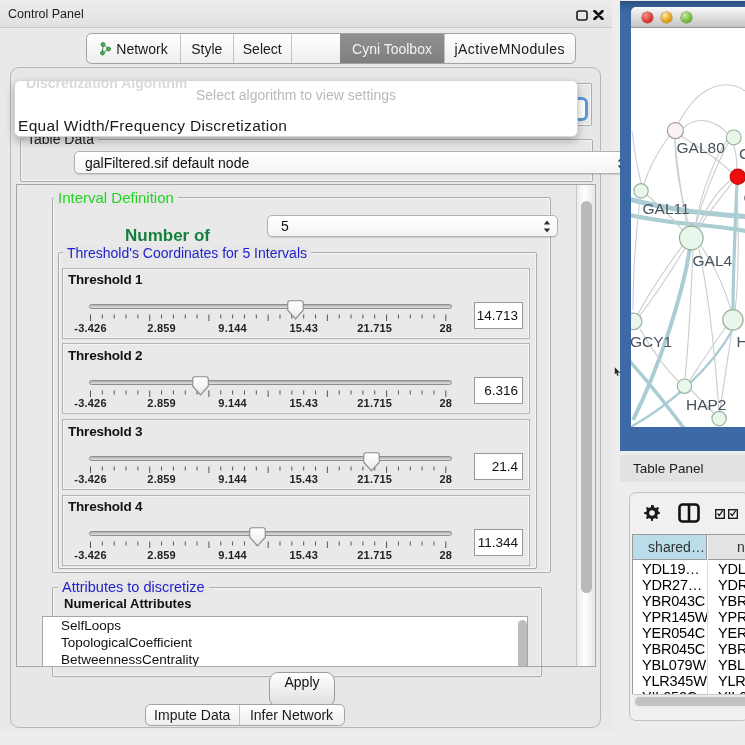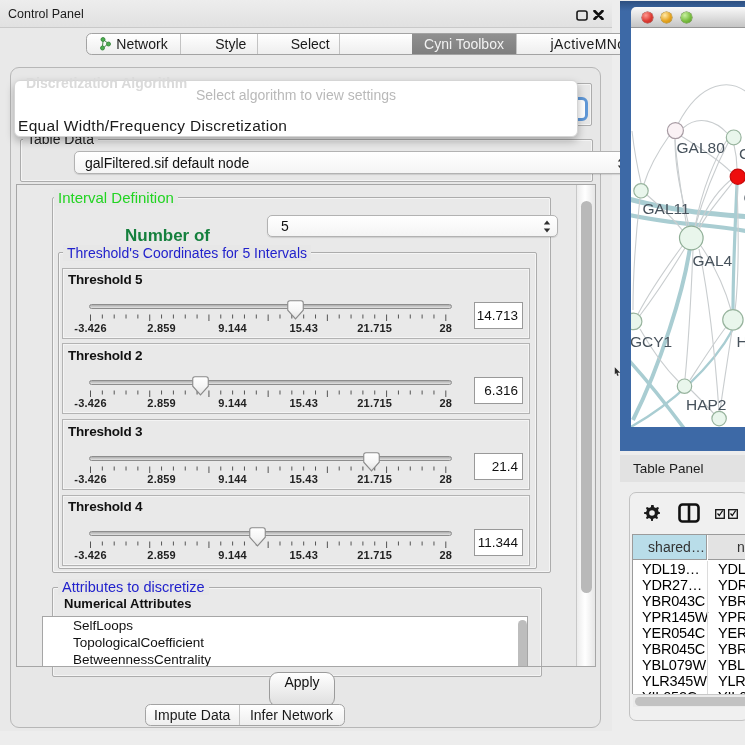--- a/index.html
+++ b/index.html
@@ -1,38 +1,38 @@
 <!DOCTYPE html>
 <html><head><meta charset="utf-8"><style>
 * { margin:0; padding:0; box-sizing:border-box; }
 html,body { width:745px; height:745px; font-family:"Liberation Sans",sans-serif; background:#ededed; position:relative; overflow:hidden; }
 .abs { position:absolute; }
 #cpwin { position:absolute; left:0; top:0; width:612px; height:731px; background:#e9e9e9; }
 #titlebar { position:absolute; left:0; top:0; width:612px; height:28px; background:linear-gradient(#ededed,#e1e1e1); border-bottom:1px solid #c9c9c9; }
 #titlebar .t { position:absolute; left:8px; top:7px; font-size:12.5px; color:#1c1c1c; }
-#toptabs { position:absolute; left:86px; top:33px; height:22px; display:flex; border:1px solid #a3a3a3; border-radius:5.5px; background:linear-gradient(#ffffff,#eeeeee); overflow:hidden;gap:24px; }
+#toptabs { position:absolute; left:86px; top:33px; height:31px; display:flex; border:1px solid #a3a3a3; border-radius:5.5px; background:linear-gradient(#ffffff,#eeeeee); overflow:hidden; }
 .tab { height:100%; display:flex; align-items:center; justify-content:center; font-size:14px; color:#1a1a1a; border-right:1px solid #c3c3c3; }
 .tab:last-child { border-right:none; }
 .tab.sel { background:linear-gradient(#909090,#7f7f7f); color:#f2f2f2;margin-left:48px; }
 #container { position:absolute; left:10px; top:67px; width:591px; height:661px; border:1px solid #b7b7b7; border-radius:9px; background:#e7e7e7; }
 .combo { position:absolute; background:linear-gradient(#ffffff,#f4f4f4); border:1px solid #b2b2b2; border-radius:5px; box-shadow:0 1px 1px rgba(0,0,0,0.12); font-size:14px; color:#111;margin-left:48px; }
 .combo .arr { position:absolute; right:6px; }
 .grp { position:absolute; border:1px solid #acacac; border-radius:2px; box-shadow:inset 0 0 0 1px rgba(255,255,255,0.55); }
 .gtitle { position:absolute; background:#e7e7e7; padding:0 4px; white-space:nowrap; }
 #spane { position:absolute; left:16px; top:184px; width:580px; height:483px; border:1px solid #a6a6a6; background:#e9e9e9; }
 #vsb { position:absolute; left:576px; top:185px; width:19px; height:481px; background:linear-gradient(90deg,#ececec,#ffffff 45%,#e6e6e6); border-left:1px solid #c8c8c8; }
 #vsb div { position:absolute; left:4px; top:16px; width:11px; height:392px; border-radius:5.5px; background:#b9b9b9; }
 .thbox { position:absolute; left:62px; width:468px; height:71px; border:1px solid #b3b3b3; box-shadow:inset 0 0 0 1px rgba(255,255,255,0.5); }
 .thlabel { position:absolute; left:68px; font-weight:bold; font-size:13.5px; letter-spacing:-0.2px; color:#111; }
 .track { position:absolute; left:89px; width:363px; height:5px; border:1px solid #8d8d8d; border-radius:3px; background:linear-gradient(#adadad,#e3e3e3); }
 .ticks line { stroke:#555; stroke-width:1; }
 .tl { position:absolute; transform:translateX(-50%); font-size:11px; font-weight:bold; letter-spacing:0.2px; color:#222; }
 .vbox { position:absolute; left:474px; width:49px; height:27px; background:#fff; border:1px solid #999; font-size:13.5px; color:#111; text-align:right; padding-right:4px; line-height:26px; }
 #attlist { position:absolute; left:42px; top:616px; width:486px; height:51px; background:#fff; border:1px solid #a6a6a6; border-bottom:none; overflow:hidden; }
-#attlist div { font-size:13.5px; color:#111; padding-left:30px; height:17px; line-height:17px; }
+#attlist div { font-size:13.5px; color:#111; padding-left:18px; height:17px; line-height:17px; }
 #attsb { position:absolute; left:518px; top:620px; width:9px; height:47px; border-radius:4.5px 4.5px 0 0; background:#bdbdbd; }
 #apply { position:absolute; left:269px; top:672px; width:66px; height:35px; border:1px solid #9b9b9b; border-radius:9px; background:linear-gradient(#ffffff,#dedede); font-size:14px; color:#111; text-align:center; line-height:18px; }
 #bottabs { position:absolute; left:145px; top:704px; height:21.5px; display:flex; border:1px solid #a3a3a3; border-radius:5.5px; background:linear-gradient(#ffffff,#eeeeee); overflow:hidden; }
 #bottabs .tab.sel { background:linear-gradient(#939393,#828282); color:#e8e8e8; }
 #popup { position:absolute; left:14px; top:80px; width:564px; height:57px; background:#fff; border:1px solid #d5d5d5; border-radius:6px; box-shadow:0 4px 8px rgba(0,0,0,0.28); z-index:30; }
 #popup .hint { position:absolute; top:6px; width:100%; text-align:center; font-size:14px; color:#b9b9b9; }
 #popup .it1 { position:absolute; left:4px; top:21px; font-size:15.5px; letter-spacing:0.4px; font-weight:bold; color:#000; }
 #popup .it2 { position:absolute; left:3px; top:35.5px; font-size:15.5px; letter-spacing:0.3px; color:#1a1a1a; }
 #ghost { position:absolute; left:26px; top:75px; font-size:14px; font-weight:bold; color:#dadada; z-index:31; }
 #netwin { position:absolute; left:620px; top:1px; width:125px; height:450px; background:linear-gradient(#2d4f80,#3d69a6 10px,#3d69a6); }
@@ -108,21 +108,21 @@
     <defs>
       <linearGradient id="thg" x1="0" y1="0" x2="0" y2="1">
         <stop offset="0" stop-color="#ffffff"></stop>
         <stop offset="0.55" stop-color="#f5f5f5"></stop>
         <stop offset="1" stop-color="#e2e2e2"></stop>
       </linearGradient>
     </defs>
   </svg>
 
 <div class="thbox" style="top:267.5px"></div>
-<div class="thlabel" style="top:272.0px">Threshold 5</div>
+<div class="thlabel" style="top:272.0px">Threshold 1</div>
 <div class="track" style="top:304.0px"></div>
 <svg class="abs ticks" style="left:90px;top:314.0px" width="357" height="8" viewBox="0 0 357 8">
     <line x1="0.50" y1="0.5" x2="0.50" y2="7.0"></line>
     <line x1="12.34" y1="0.5" x2="12.34" y2="4.5"></line>
     <line x1="24.19" y1="0.5" x2="24.19" y2="4.5"></line>
     <line x1="36.03" y1="0.5" x2="36.03" y2="4.5"></line>
     <line x1="47.87" y1="0.5" x2="47.87" y2="4.5"></line>
     <line x1="59.72" y1="0.5" x2="59.72" y2="7.0"></line>
     <line x1="71.56" y1="0.5" x2="71.56" y2="4.5"></line>
     <line x1="83.40" y1="0.5" x2="83.40" y2="4.5"></line>

